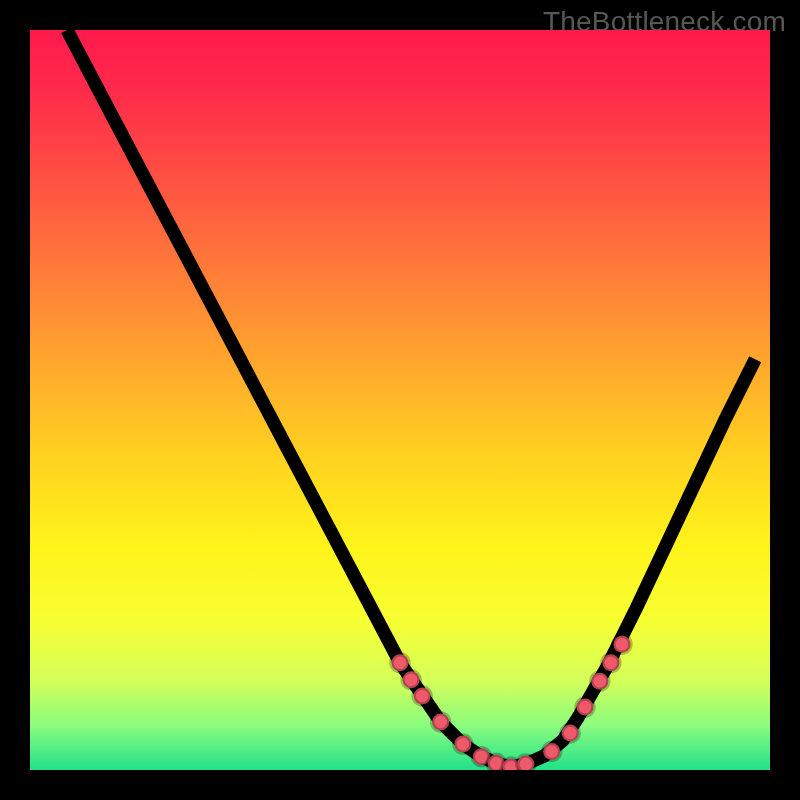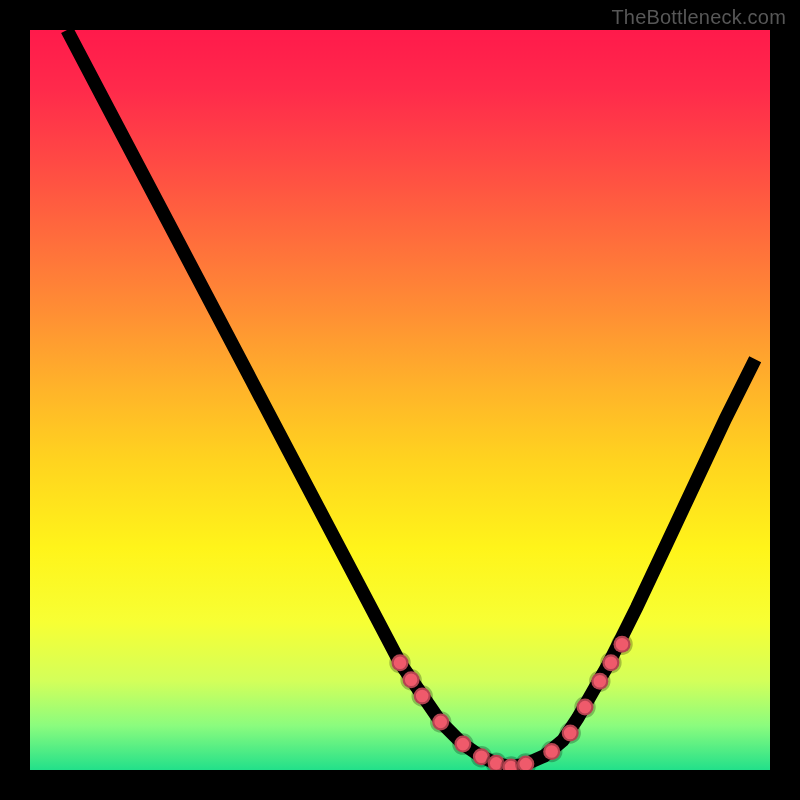--- a/index.html
+++ b/index.html
@@ -8,21 +8,21 @@
     position: relative;
     width: 800px;
     height: 800px;
     background: #000;
   }
   .watermark {
     position: absolute;
     top: 6px;
     right: 14px;
     font-family: Arial, Helvetica, sans-serif;
-    font-size: 20px;
+    font-size: 28px;
     font-weight: 500;
     color: #575757;
     letter-spacing: 0.2px;
     user-select: none;
   }
   .plot-area {
     position: absolute;
     left: 30px;
     top: 30px;
     width: 740px;

